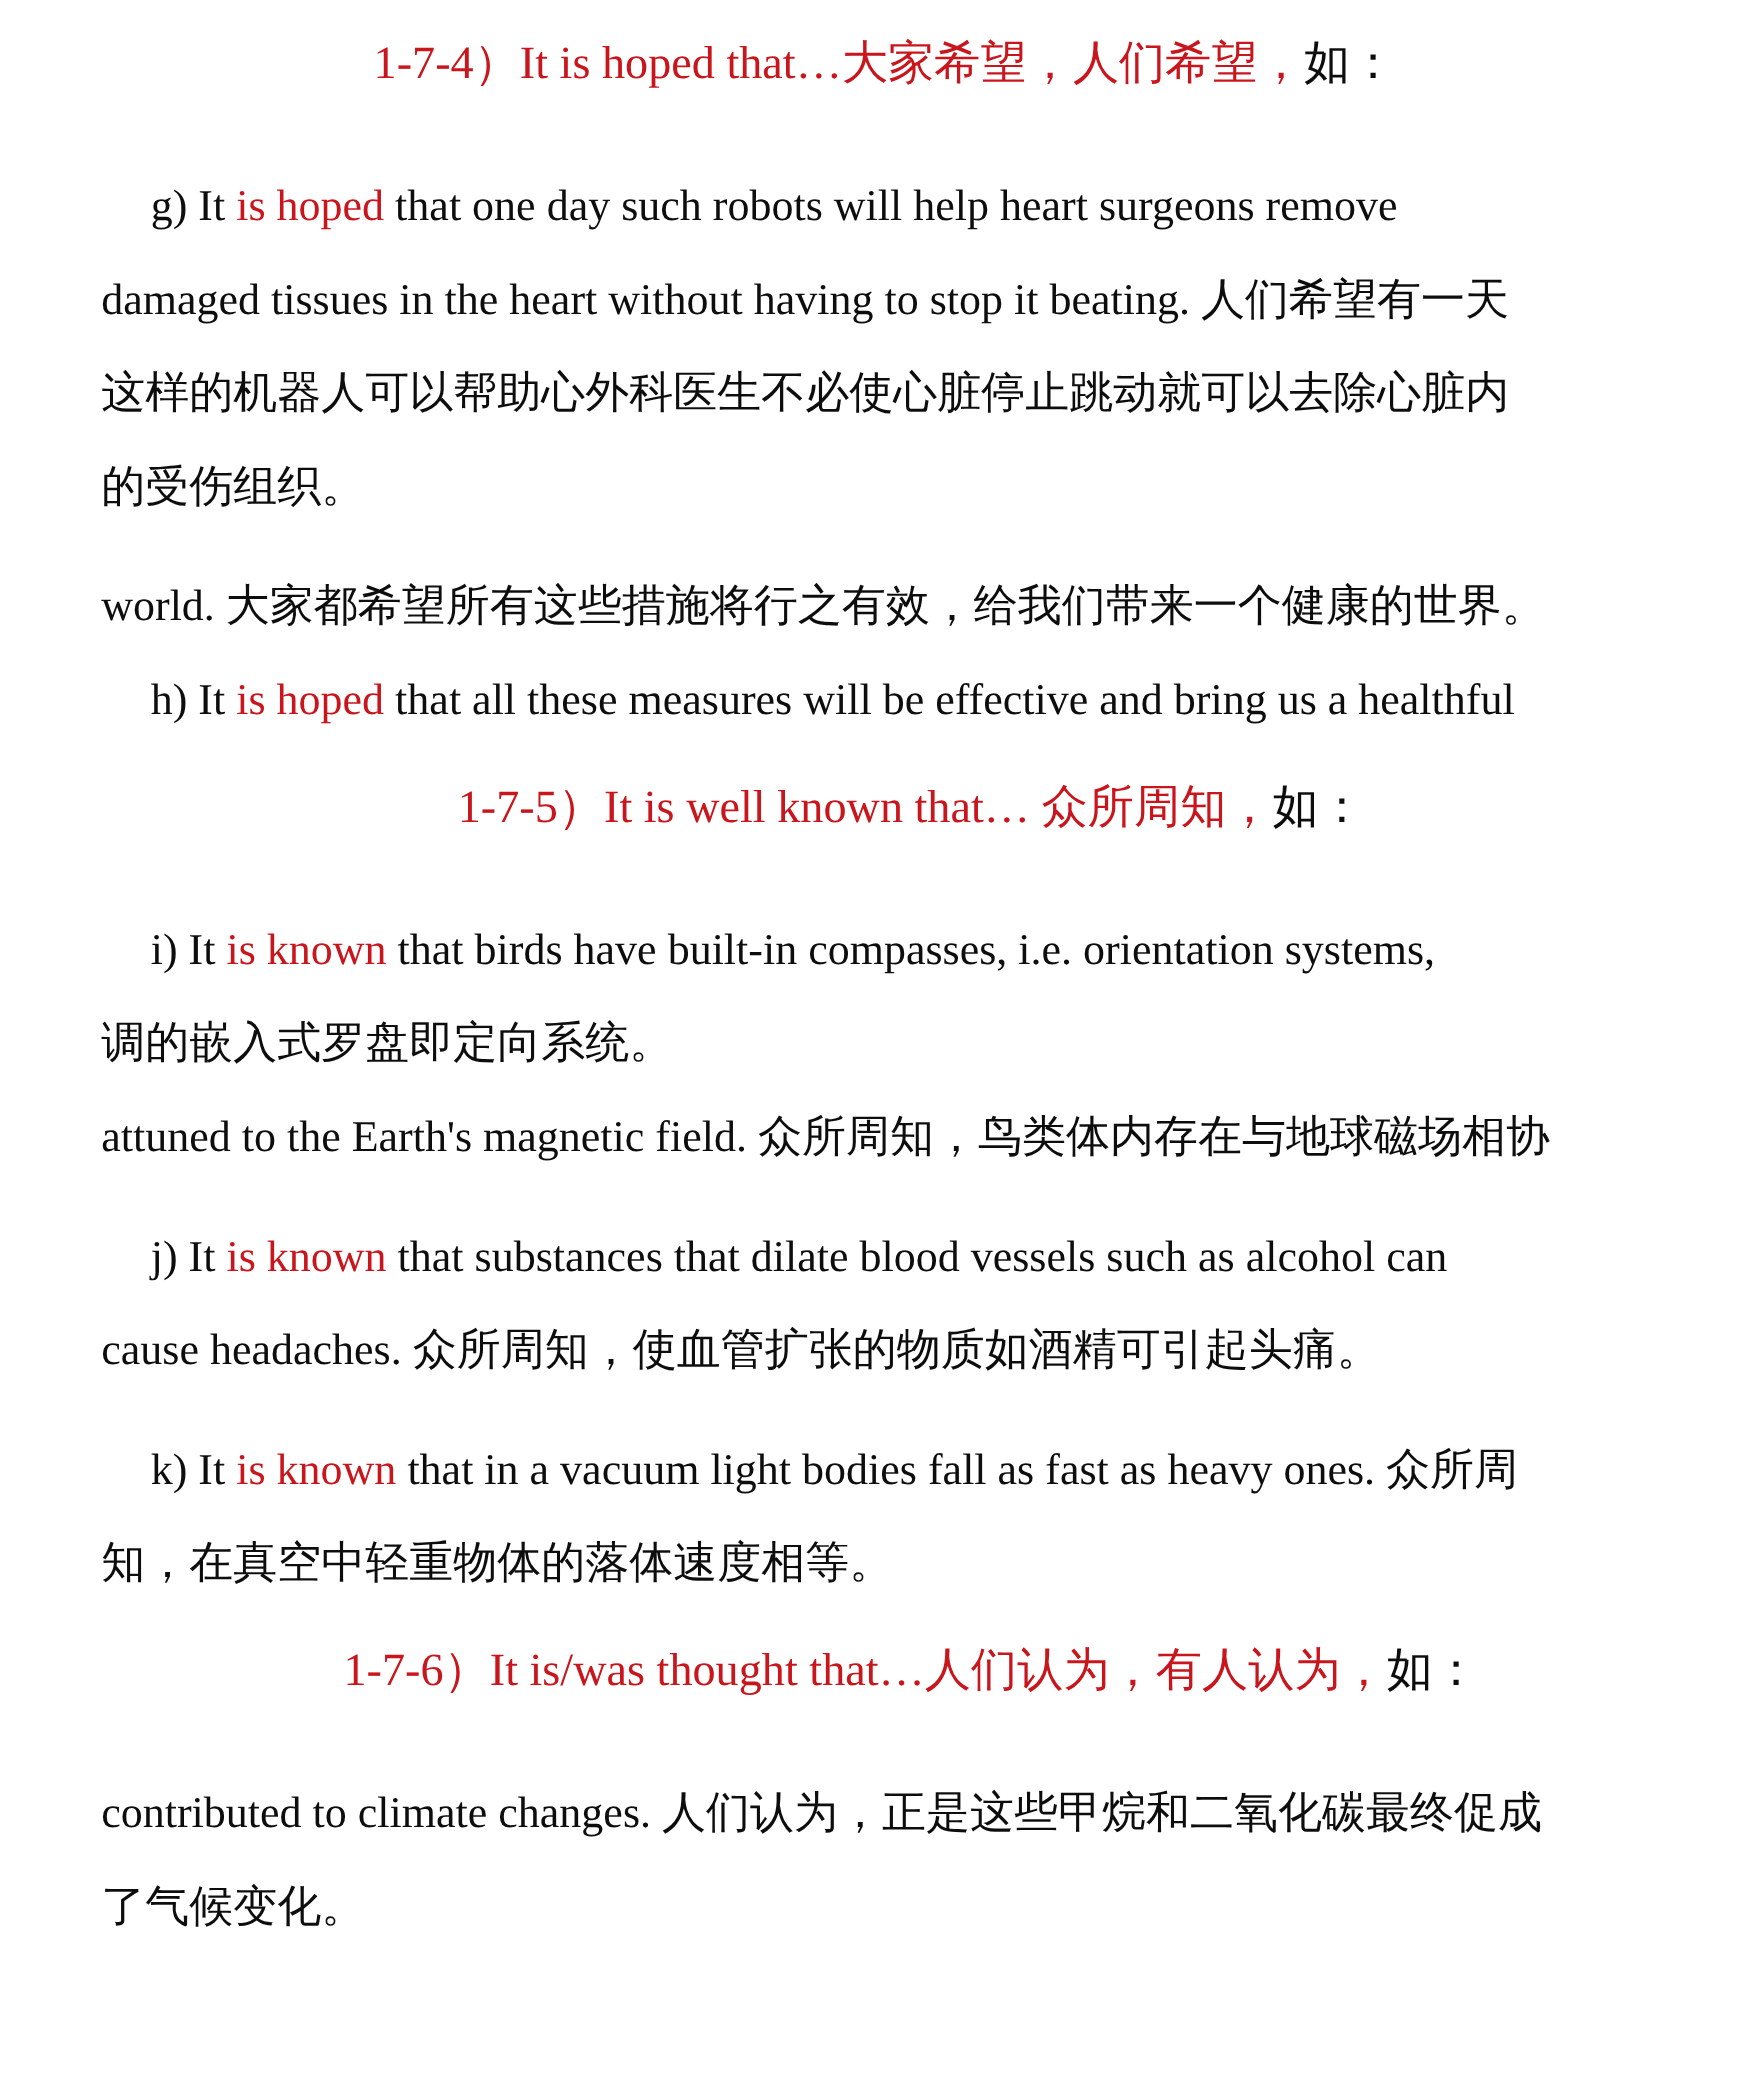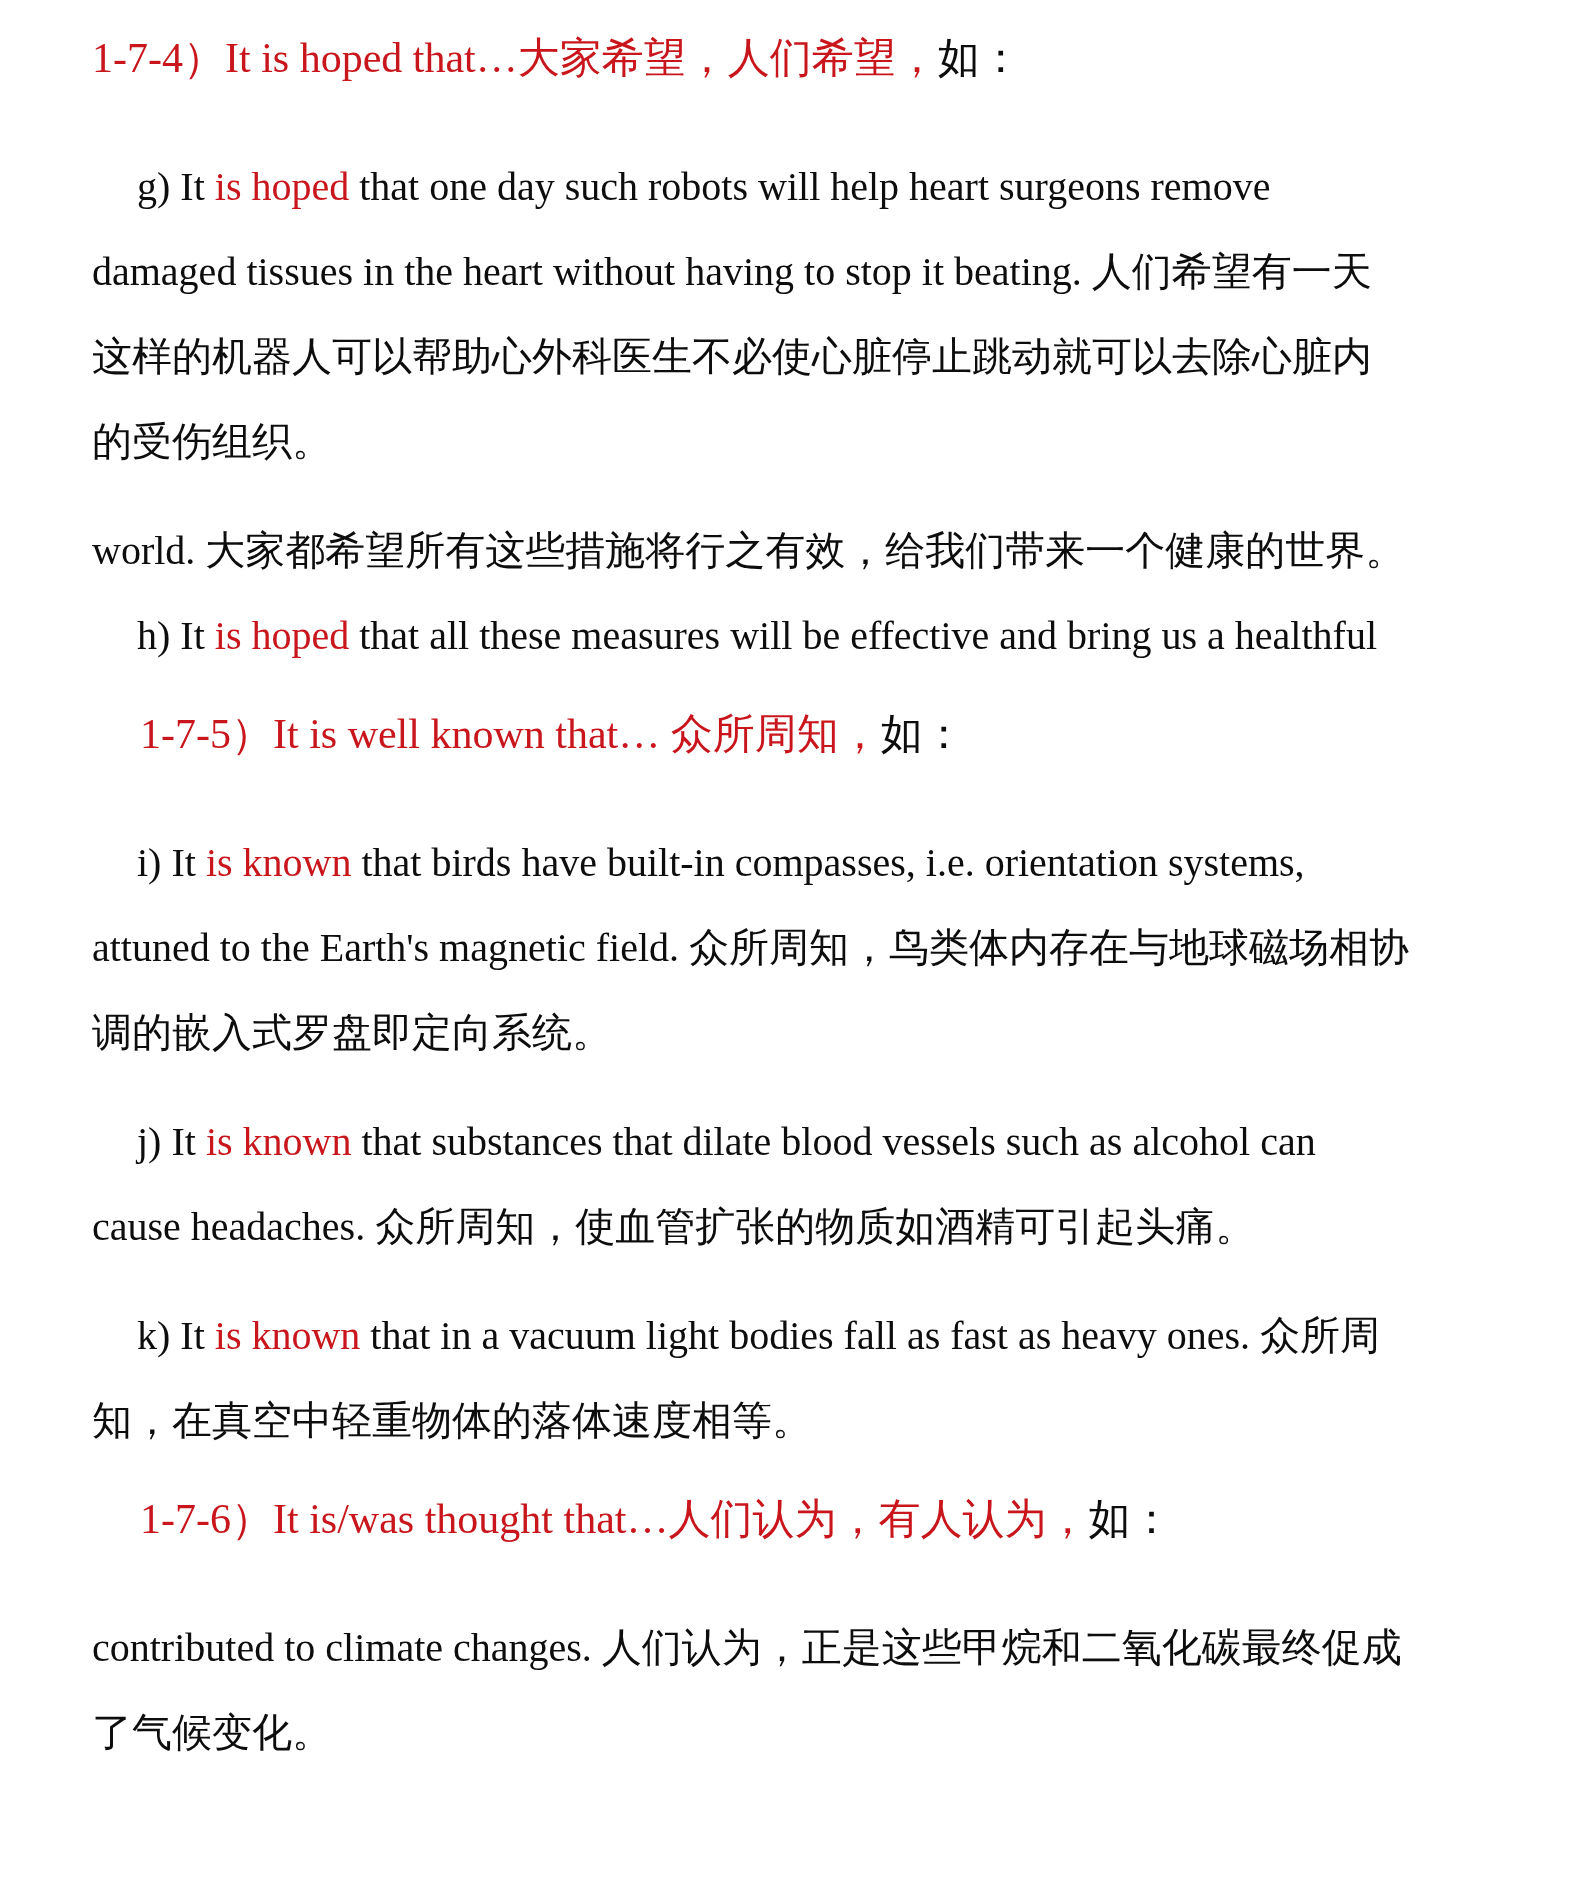--- a/index.html
+++ b/index.html
@@ -21,20 +21,21 @@
     width: 100%;
     height: 100%;
     padding: 26px 70px 0 92px;
   }
   .heading {
     font-size: 42px;
     line-height: 64px;
     font-weight: normal;
     margin: 0 0 54px 0;
     white-space: nowrap;
+    text-align: center;
   }
   .heading.not-first { margin-top: 22px; margin-left: 48px; }
   .para {
     font-size: 40px;
     line-height: 85px;
     margin: 0 0 24px 0;
   }
   .line { white-space: nowrap; }
   .indent1 { padding-left: 45px; }
   .indent2 { padding-left: 60px; }
@@ -56,22 +57,22 @@
 
   <div class="para">
     <div class="line">world. 大家都希望所有这些措施将行之有效，给我们带来一个健康的世界。</div>
     <div class="line indent1"><span>h) It </span><span class="red">is hoped</span><span> that all these measures will be effective and bring us a healthful</span></div>
   </div>
 
   <h2 class="heading not-first"><span class="red">1-7-5）It is well known that… 众所周知，</span><span>如：</span></h2>
 
   <div class="para">
     <div class="line indent1"><span>i) It </span><span class="red">is known</span><span> that birds have built-in compasses, i.e. orientation systems,</span></div>
+    <div class="line">调的嵌入式罗盘即定向系统。</div>
     <div class="line">attuned to the Earth's magnetic field. 众所周知，鸟类体内存在与地球磁场相协</div>
-    <div class="line">调的嵌入式罗盘即定向系统。</div>
   </div>
 
   <div class="para">
     <div class="line indent1"><span>j) It </span><span class="red">is known</span><span> that substances that dilate blood vessels such as alcohol can</span></div>
     <div class="line">cause headaches. 众所周知，使血管扩张的物质如酒精可引起头痛。</div>
   </div>
 
   <div class="para">
     <div class="line indent1"><span>k) It </span><span class="red">is known</span><span> that in a vacuum light bodies fall as fast as heavy ones. 众所周</span></div>
     <div class="line">知，在真空中轻重物体的落体速度相等。</div>

